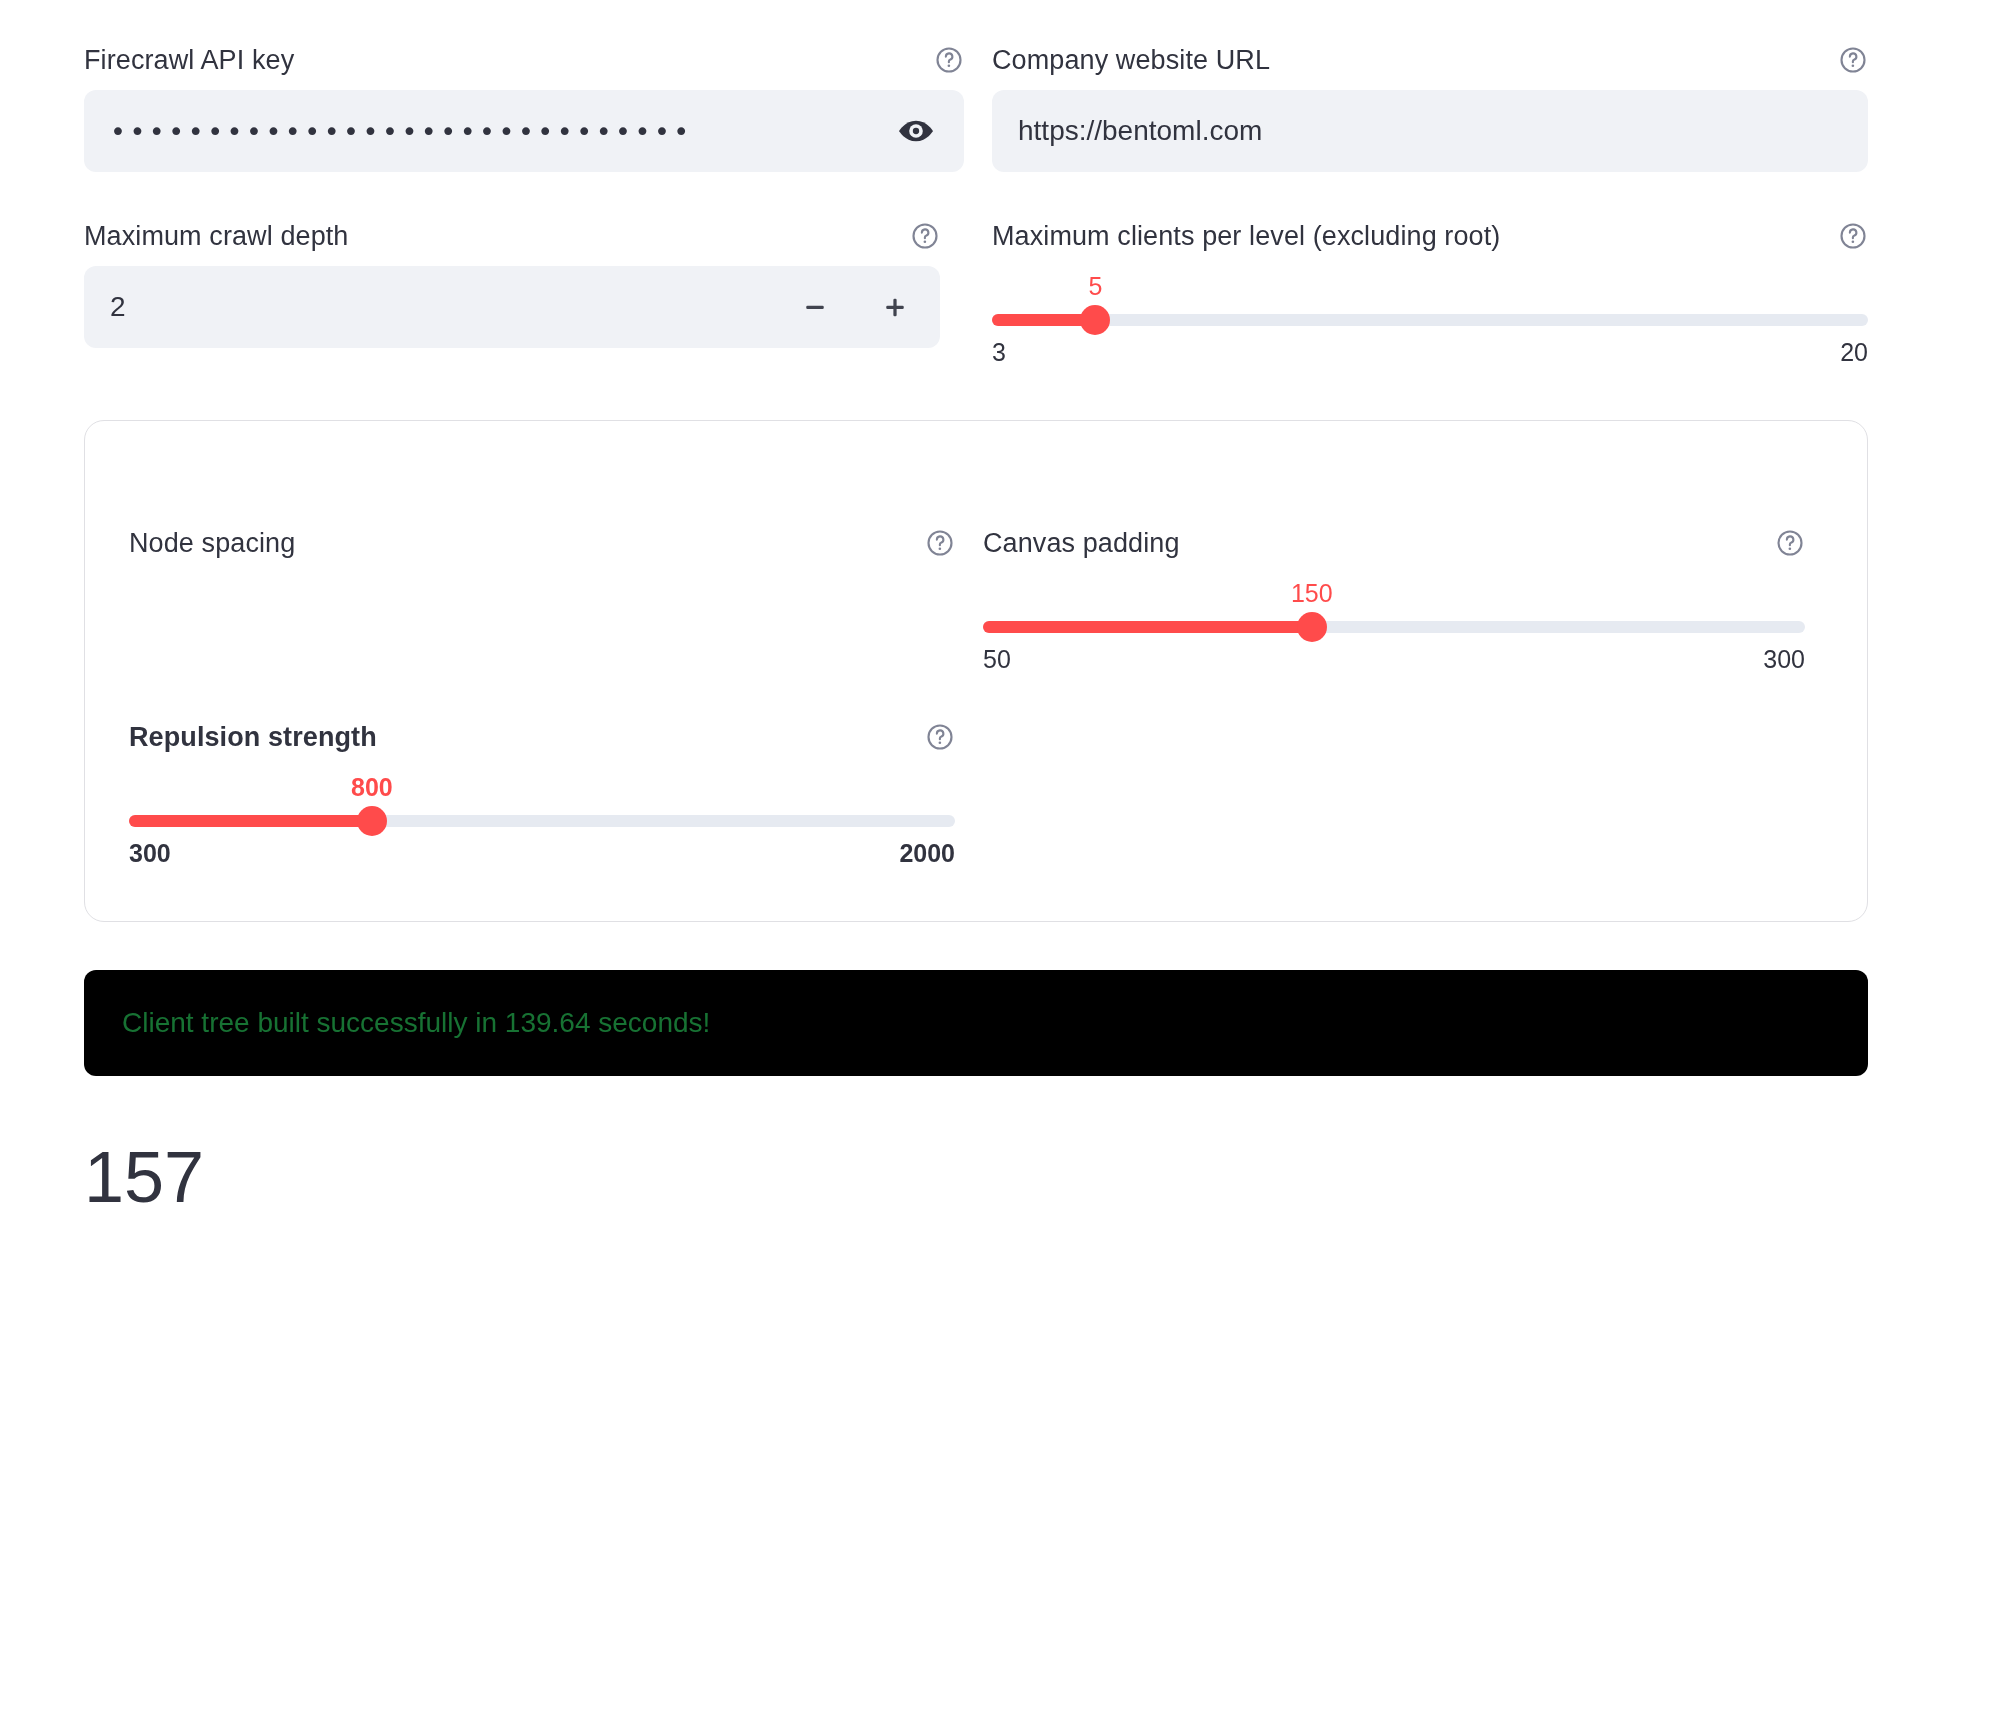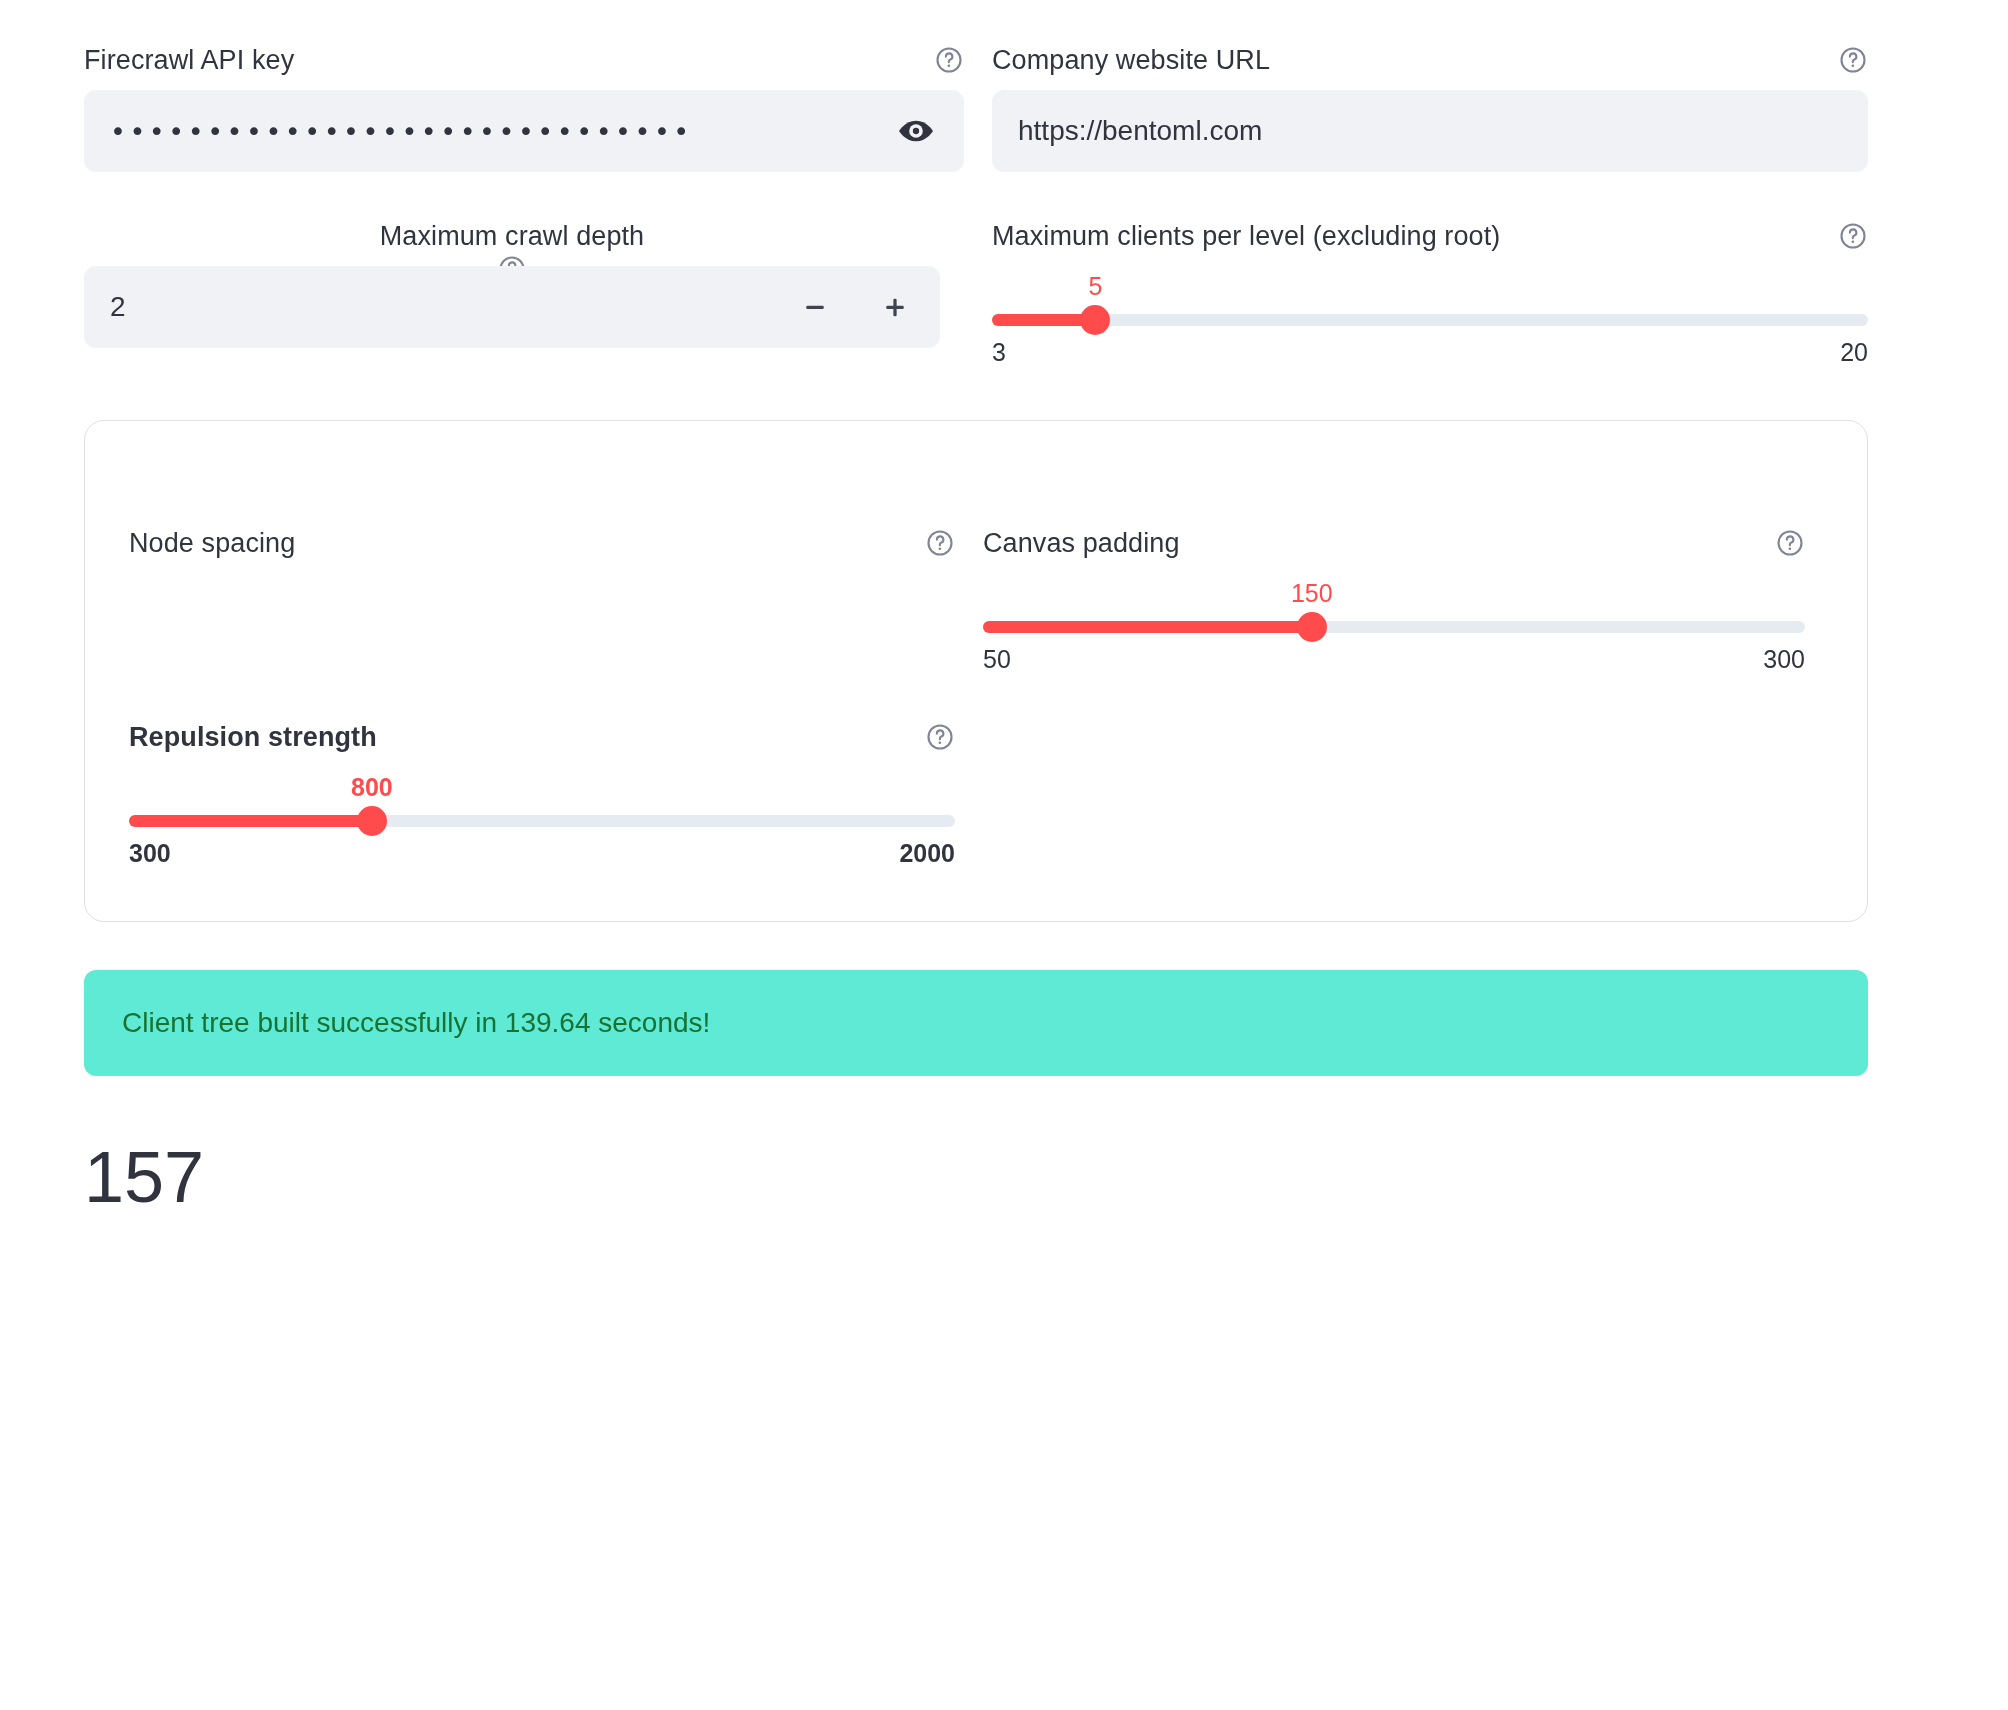--- a/index.html
+++ b/index.html
@@ -228,21 +228,21 @@
     font-size: 28px;
     color: #31333f;
     line-height: 34px;
     box-sizing: border-box;
   }
 
   
   .alert-success {
     margin-top: 48px;
     width: 1784px;
-    background: #5eead4;
+    background: #000000;
     border-radius: 12px;
     padding: 34px 38px;
     box-sizing: border-box;
     font-size: 28px;
     color: #177233;
     line-height: 38px;
   }
 
   
   .metric {
@@ -302,21 +302,21 @@
           </span>
         </div>
         <div class="text-input">
           <span class="value" placeholder="https://bentoml.com">https://bentoml.com</span>
         </div>
       </div>
     </div>
 
     <div class="row" style="margin-top:46px;">
       <div class="col col-left">
-        <div class="label-row" style="width:856px;flex-direction:column;">
+        <div class="label-row" style="width:856px;">
           <span class="field-label">Maximum crawl depth</span>
           <span class="help-icon">
             <svg width="30" height="30" viewBox="0 0 24 24" fill="none">
               <circle cx="12" cy="12" r="9.2" stroke="#808495" stroke-width="1.7"></circle>
               <path d="M9.5 9.3a2.6 2.6 0 1 1 3.3 2.5c-.6.2-.9.7-.9 1.3v.6" stroke="#808495" stroke-width="1.7" stroke-linecap="round"></path>
               <circle cx="11.9" cy="16.6" r="1.05" fill="#808495"></circle>
             </svg>
           </span>
         </div>
         <div class="number-input">

